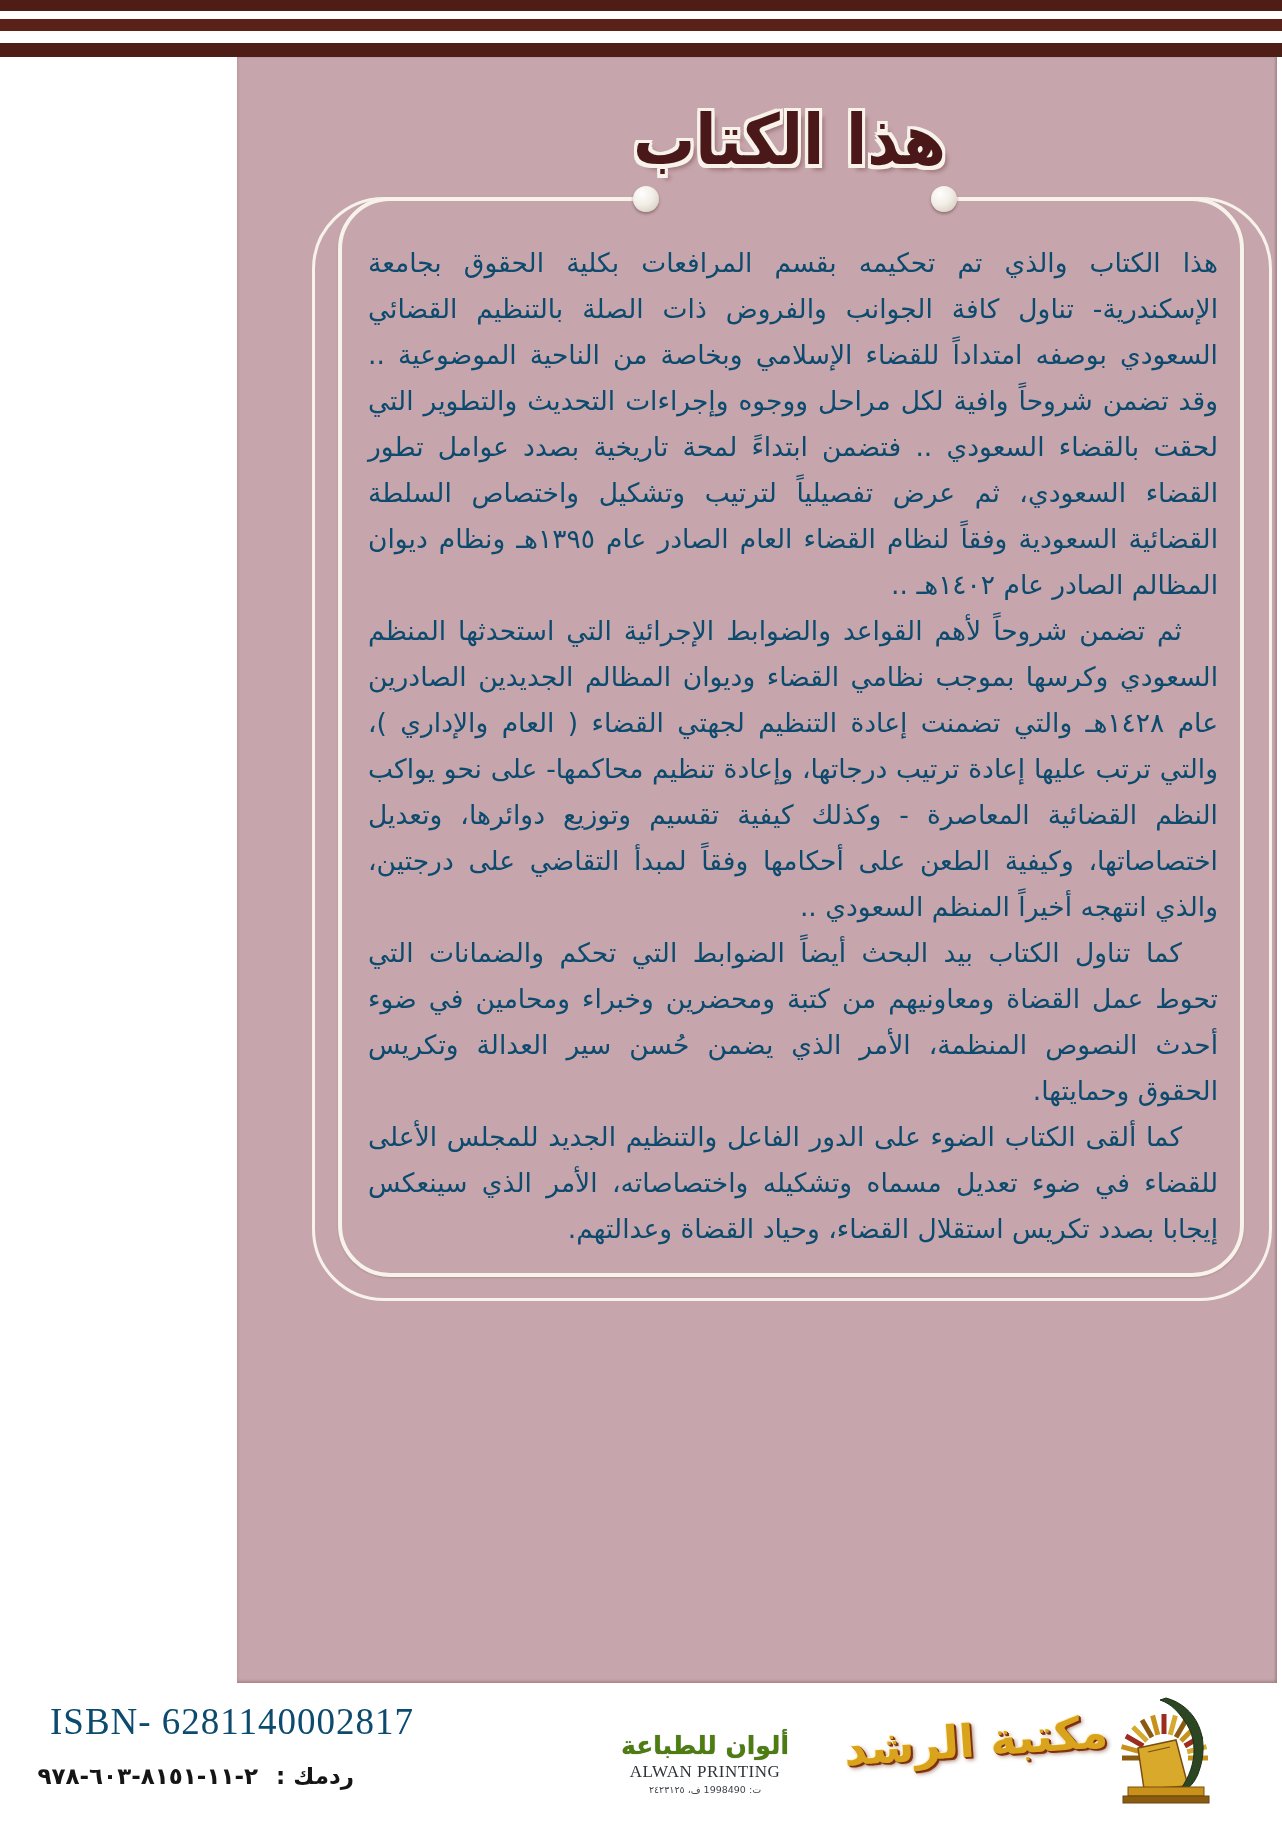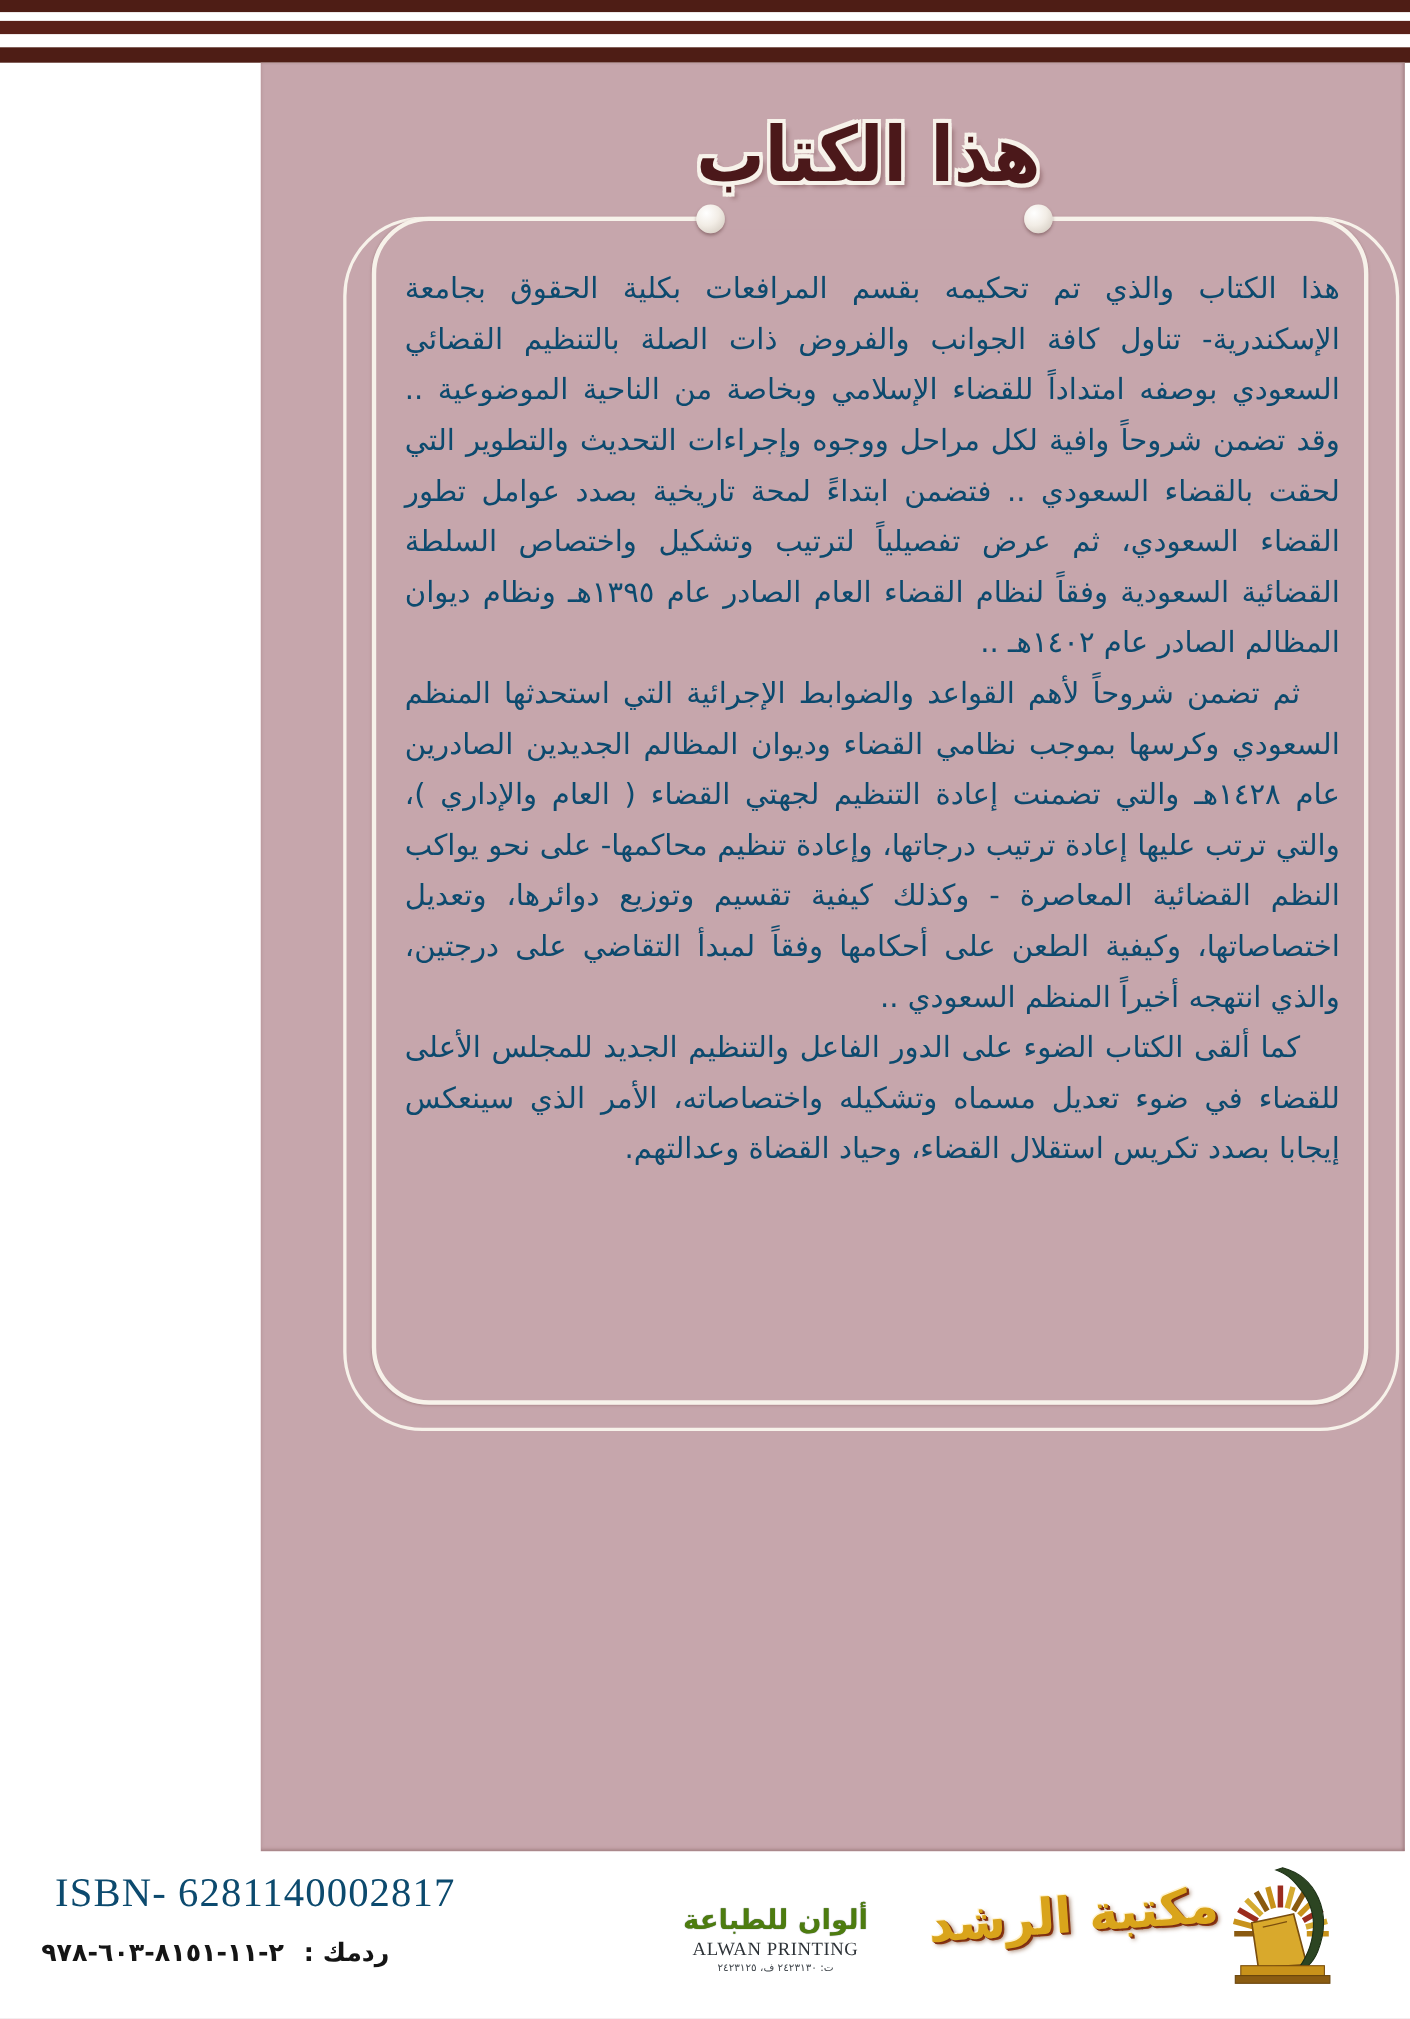--- a/index.html
+++ b/index.html
@@ -118,34 +118,35 @@
     <div class="frame-inner"></div>
 
     <div class="title-mask"></div>
     <div class="dot dot-left"></div>
     <div class="dot dot-right"></div>
     <div class="section-title" dir="rtl">هذا الكتاب</div>
 
     <div class="body-text">
       <p>هذا الكتاب والذي تم تحكيمه بقسم المرافعات بكلية الحقوق بجامعة الإسكندرية- تناول كافة الجوانب والفروض ذات الصلة بالتنظيم القضائي السعودي بوصفه امتداداً للقضاء الإسلامي وبخاصة من الناحية الموضوعية .. وقد تضمن شروحاً وافية لكل مراحل ووجوه وإجراءات التحديث والتطوير التي لحقت بالقضاء السعودي .. فتضمن ابتداءً لمحة تاريخية بصدد عوامل تطور القضاء السعودي، ثم عرض تفصيلياً لترتيب وتشكيل واختصاص السلطة القضائية السعودية وفقاً لنظام القضاء العام الصادر عام ١٣٩٥هـ ونظام ديوان المظالم الصادر عام ١٤٠٢هـ ..</p>
       <p class="indent">ثم تضمن شروحاً لأهم القواعد والضوابط الإجرائية التي استحدثها المنظم السعودي وكرسها بموجب نظامي القضاء وديوان المظالم الجديدين الصادرين عام ١٤٢٨هـ والتي تضمنت إعادة التنظيم لجهتي القضاء ( العام والإداري )، والتي ترتب عليها إعادة ترتيب درجاتها، وإعادة تنظيم محاكمها- على نحو يواكب النظم القضائية المعاصرة - وكذلك كيفية تقسيم وتوزيع دوائرها، وتعديل اختصاصاتها، وكيفية الطعن على أحكامها وفقاً لمبدأ التقاضي على درجتين، والذي انتهجه أخيراً المنظم السعودي ..</p>
+      <p class="indent">كما تناول الكتاب بيد البحث أيضاً الضوابط التي تحكم والضمانات التي تحوط عمل القضاة ومعاونيهم من كتبة ومحضرين وخبراء ومحامين في ضوء أحدث النصوص المنظمة، الأمر الذي يضمن حُسن سير العدالة وتكريس الحقوق وحمايتها.</p>
       <p class="indent">كما ألقى الكتاب الضوء على الدور الفاعل والتنظيم الجديد للمجلس الأعلى للقضاء في ضوء تعديل مسماه وتشكيله واختصاصاته، الأمر الذي سينعكس إيجابا بصدد تكريس استقلال القضاء، وحياد القضاة وعدالتهم.</p>
     </div>
   </div>
 
   <div class="isbn-en">ISBN- 6281140002817</div>
   <div class="isbn-ar">
     <span>ردمك :</span>
     <span class="ltr-num">٩٧٨-٦٠٣-٨١٥١-١١-٢</span>
   </div>
 
   <div class="alwan">
     <div class="alwan-ar" dir="rtl">ألوان للطباعة</div>
     <div class="alwan-en">ALWAN PRINTING</div>
-    <div class="alwan-ph">ت: ٢٤٢٣١٣٠ ف، ٢٤٢٣١٢٥</div>
+    <div class="alwan-ph">ت: 1998490 ف، ٢٤٢٣١٢٥</div>
   </div>
 
   <div class="rushd-name" dir="rtl">مكتبة الرشد</div>
 
   <svg class="emblem" viewBox="0 0 100 114">
 
     <g stroke-linecap="butt">
       <line x1="22" y1="66" x2="4" y2="66" stroke="#8a5a10" stroke-width="5"></line>
       <line x1="22.8" y1="59.8" x2="3.5" y2="54.6" stroke="#c8921a" stroke-width="5"></line>
       <line x1="25.2" y1="54" x2="7.9" y2="44" stroke="#9b2c1e" stroke-width="5"></line>

